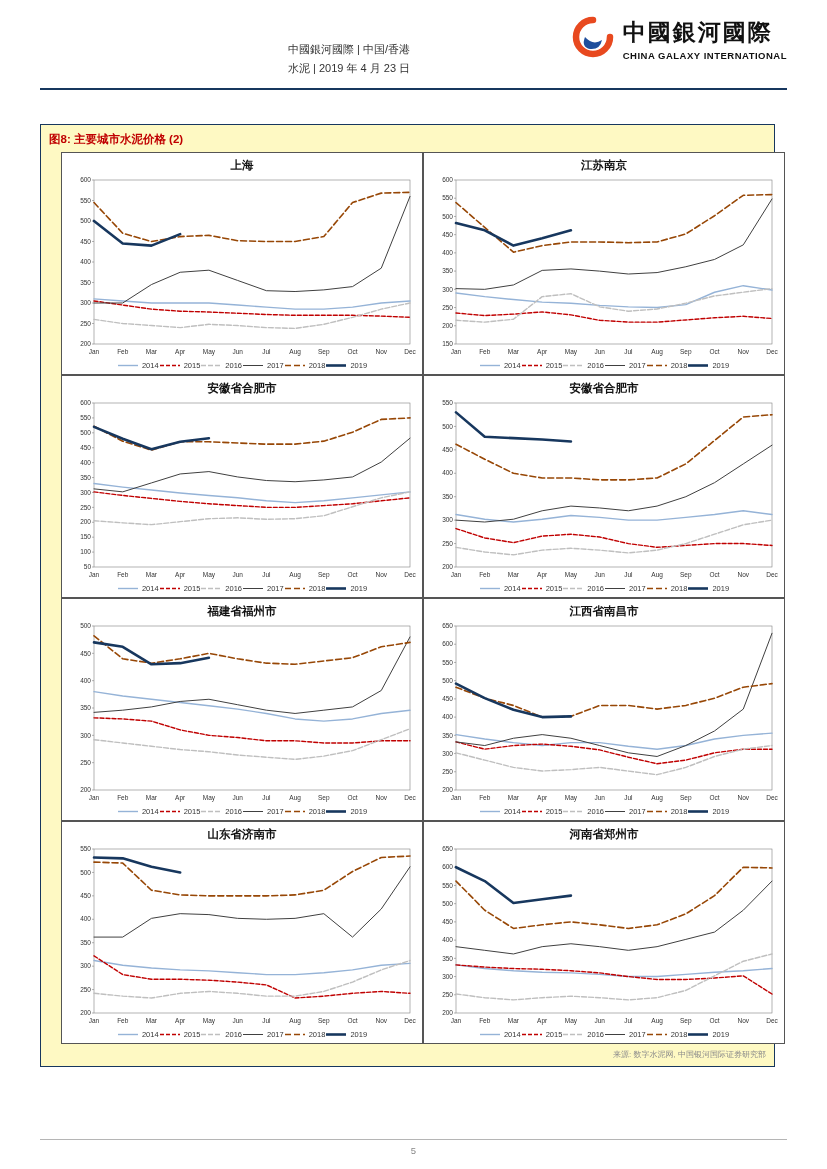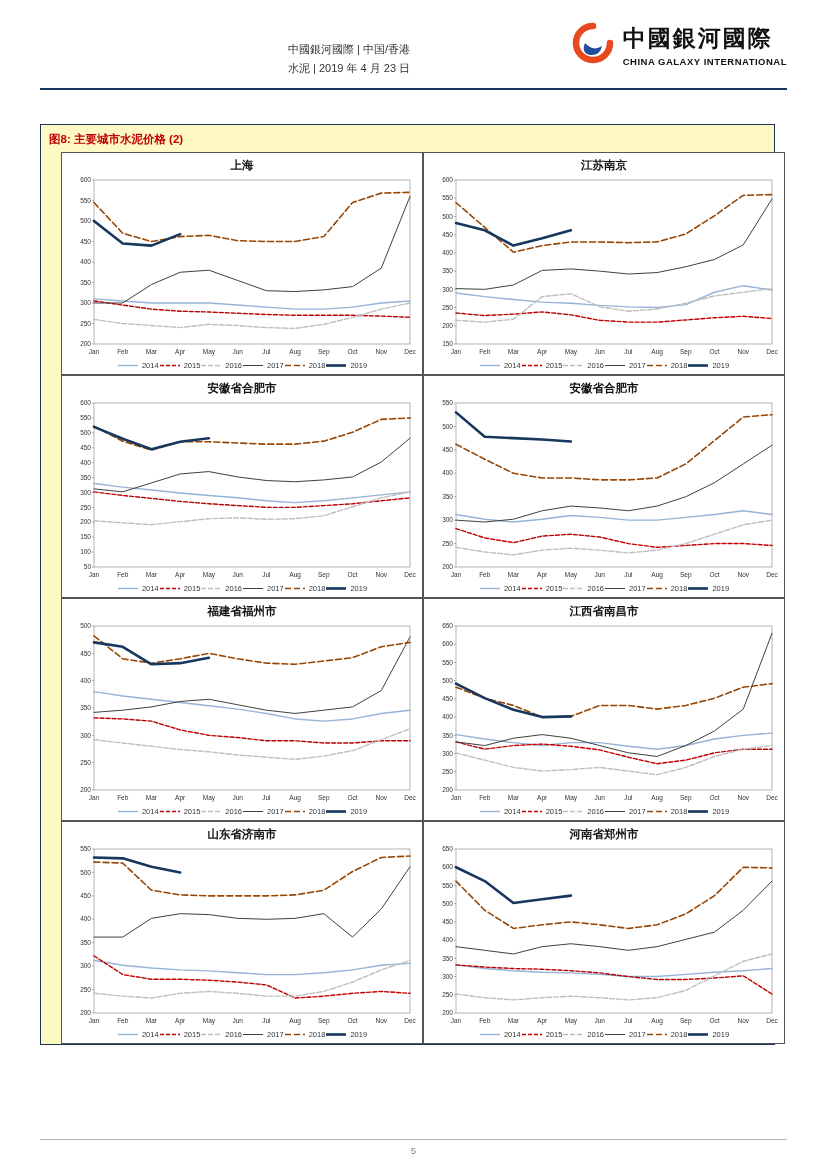--- a/index.html
+++ b/index.html
@@ -1,21 +1,21 @@
 <!DOCTYPE html>
 <html><head>
 <meta charset="utf-8">
 <style>
   * { margin:0; padding:0; box-sizing:border-box; }
   html,body { background:#ffffff; }
   body { width:827px; height:1169px; font-family:"Liberation Sans", sans-serif; color:#222; }
   .page { position:relative; width:827px; height:1169px; background:#fff; overflow:hidden; }
 
   .header-meta { position:absolute; left:288px; top:40px; font-size:11px; color:#333; line-height:1.7; }
-  .logo { position:absolute; right:40px; top:16px; display:flex; align-items:center; gap:9px;margin-top:6px; }
+  .logo { position:absolute; right:40px; top:16px; display:flex; align-items:center; gap:9px; }
   .logo-text { text-align:left; }
   .logo-cn { font-size:23px; font-weight:bold; font-family:"Liberation Serif", serif; color:#111; letter-spacing:2px; white-space:nowrap; }
   .logo-en { font-size:9.5px; font-weight:bold; color:#111; letter-spacing:0.5px; margin-top:2px; white-space:nowrap; }
   .header-rule { position:absolute; left:40px; width:747px; top:88px; height:2px; background:#17375e; }
 
   .figure-box { position:absolute; left:40px; top:124px; width:735px; border:1px solid #17375e; background:#fef9c3; }
   .figure-title { color:#c00000; font-weight:bold; font-size:11.5px; padding:7px 8px 5px 8px; }
 
   .charts-grid { display:grid; grid-template-columns:1fr 1fr;padding-left:20px; }
   .chart-cell { border:1px solid #555; padding:3px 4px 0 4px; background:#fff; }
@@ -695,18 +695,19 @@
             </span>
             <span class="legend-item">
               <svg width="22" height="7">
                 <line x1="1" y1="3.5" x2="21" y2="3.5" stroke="#17375e" stroke-width="2.6"></line>
               </svg>
               <span>2019</span>
             </span>
           </div>
         </div>
       </div>
+    <div class="source-note">来源: 数字水泥网, 中国银河国际证券研究部</div>
   </div>
 
   <div class="footer-rule"></div>
   <div class="page-number">5</div>
 
 </div>
 
 </body></html>

